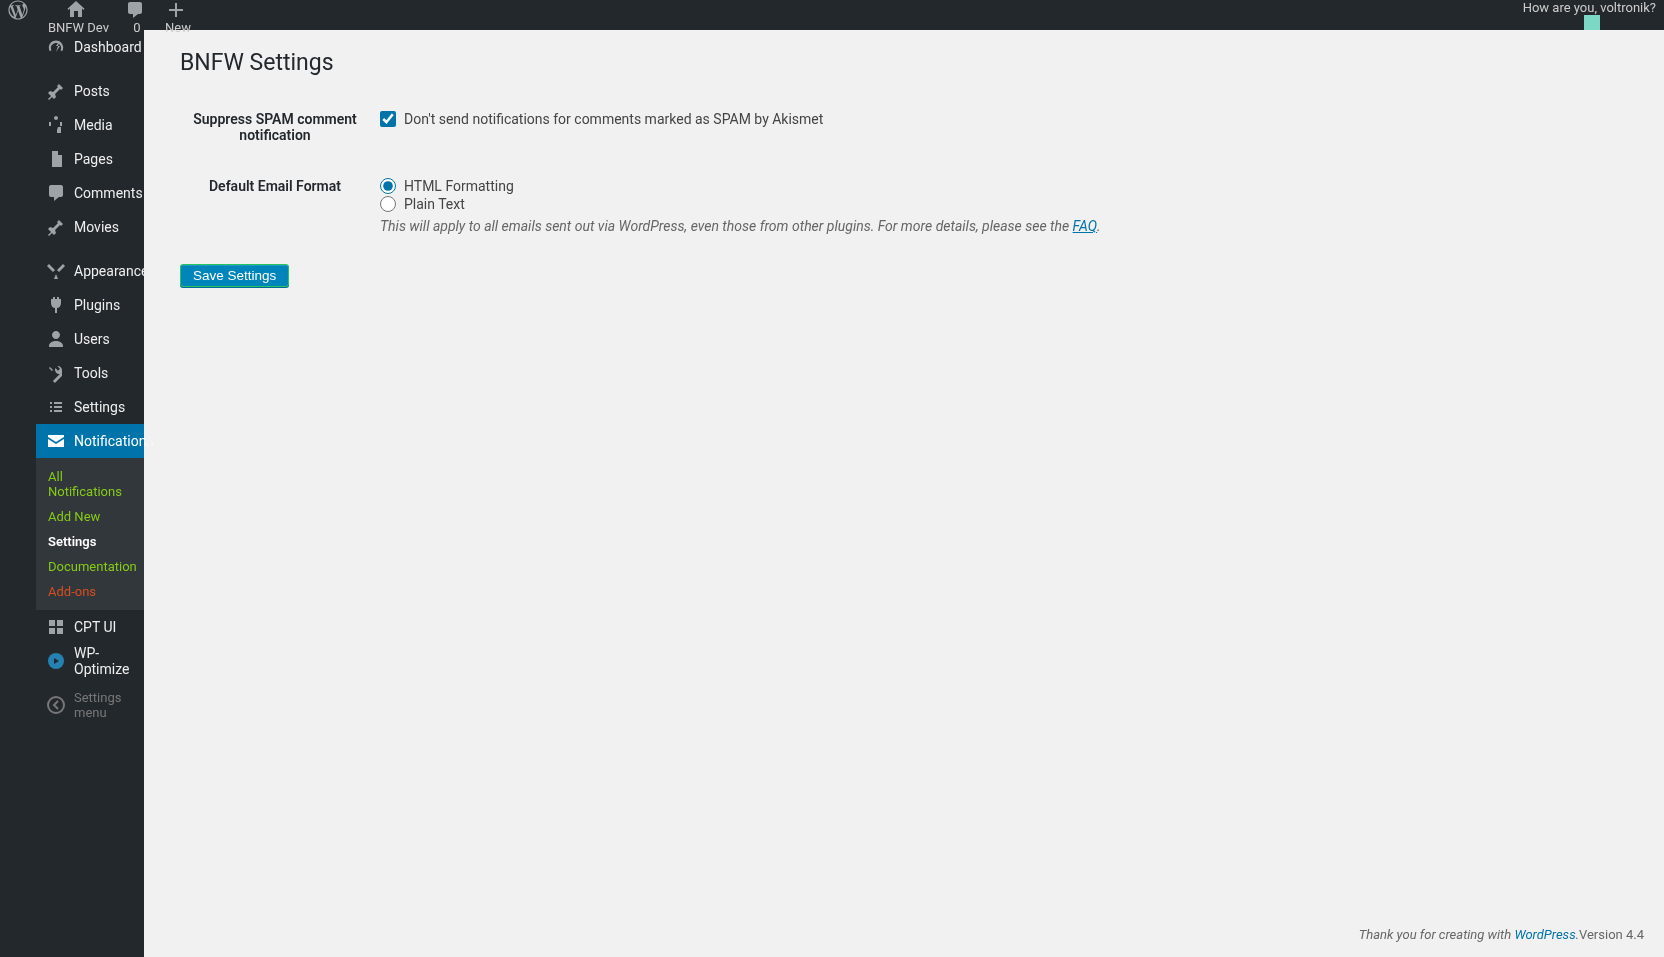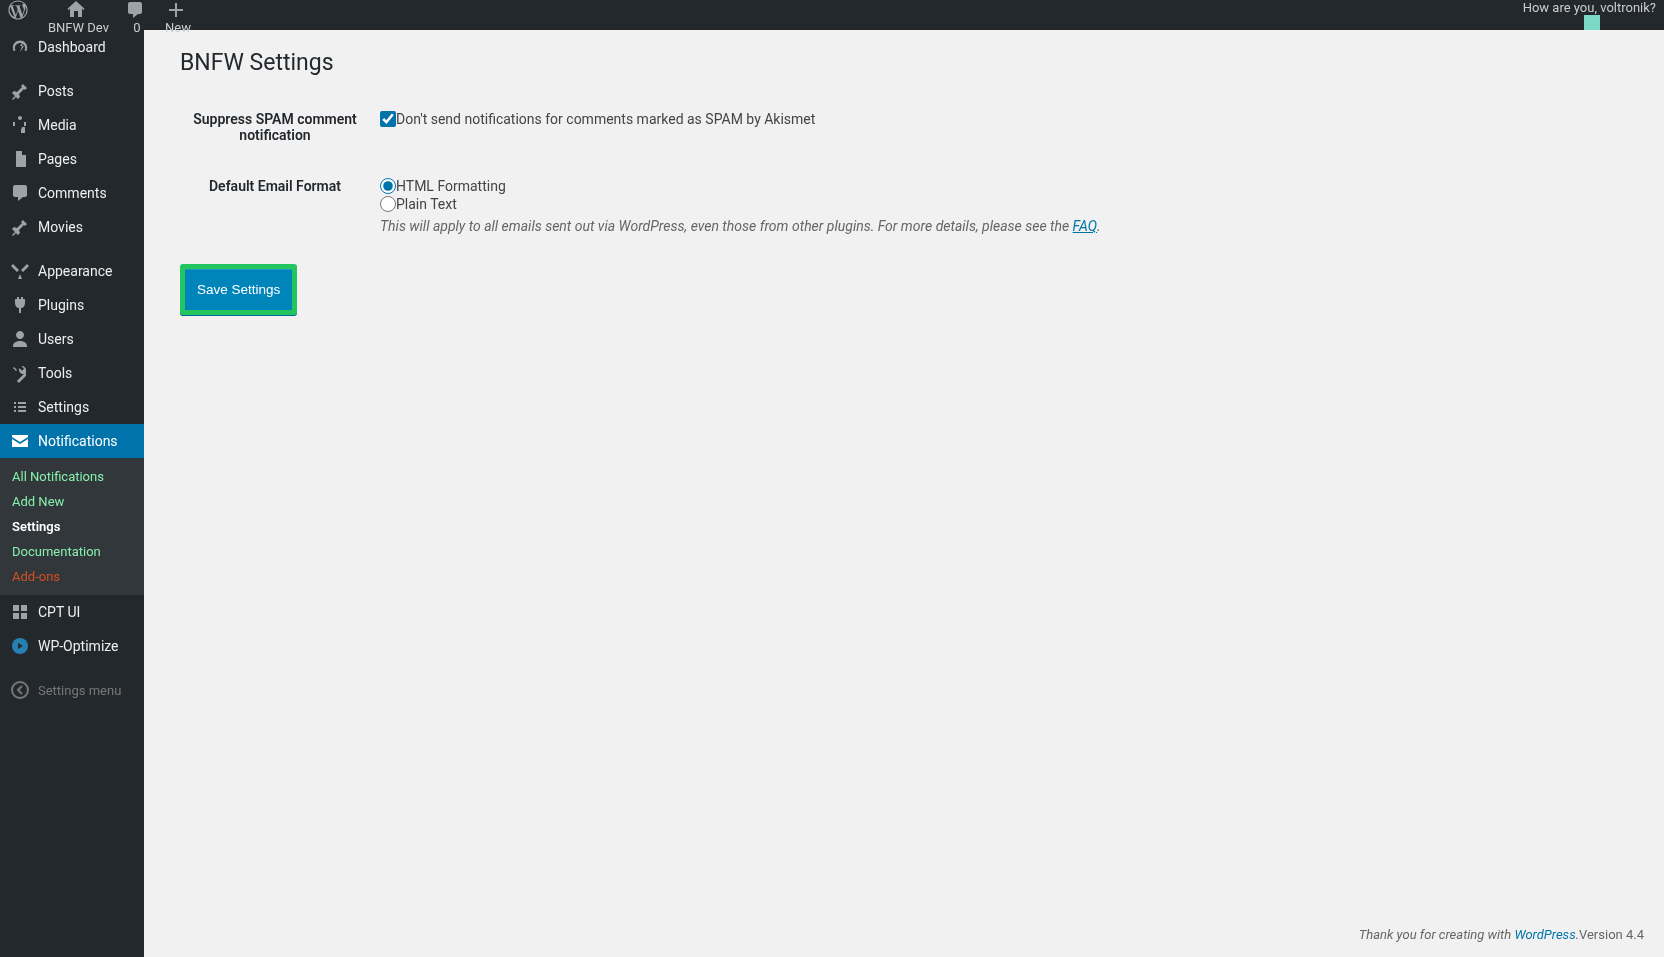--- a/index.html
+++ b/index.html
@@ -36,38 +36,39 @@
     .ab-label { color: #ccc; }
     .avatar-box { width:16px; height:16px; background:#7ad8c5; margin-left:6px; border-radius:0; }
 
     
     .adminmenu {
       width: 144px;
       background: #23282d;
       position: absolute;
       top: 30px; bottom: 0; left: 0;
       font-size: 14px;
+      padding-left: 36px;
     }
     .menu-item {
       display: flex; align-items: center;
       height: 34px; padding: 0 10px;
       color: #eee; cursor: pointer;
       position: relative;
     }
     .menu-separator { height: 10px; }
     .menu-icon { width:20px; height:20px; margin-right:8px; display:inline-flex; align-items:center; justify-content:center; fill:#9ea3a8; flex-shrink:0; }
     .menu-item.current { background:#0073aa; color:#fff; }
     .menu-item.current .menu-icon { fill:#fff; }
     .menu-item.current::after {
       content:''; position:absolute; right:-8px; top:50%; transform:translateY(-50%);
       border:8px solid transparent; border-right-color:#f1f1f1;
     }
     .submenu { background:#32373c; padding:6px 0; }
     .submenu-item {
-      padding: 5px 12px; color:#86efac; font-size:13px; cursor:pointer;
+      padding: 5px 12px; color:#84cc16; font-size:13px; cursor:pointer;
     }
     .submenu-item.current { color:#fff; font-weight:600; }
     .submenu-item.addon { color:#d54e21; }
     .collapse-item {
       display:flex; align-items:center; height:34px; padding:0 10px;
       color:#777; cursor:pointer; font-size:13px;
     }
     .collapse-item .menu-icon { fill:#777; }
     .wpoptimize-icon { fill:#2581b2; }
 
@@ -80,28 +81,28 @@
       overflow:auto;
     }
     h1.page-title { font-size:23px; font-weight:400; color:#23282d; padding:9px 0 20px 0; }
 
     .form-table { width:100%; border-collapse:collapse; }
     .form-table th {
       text-align:center; vertical-align:top; width:200px;
       padding: 15px 10px 20px 0; font-weight:600; font-size:14px; color:#23282d;
     }
     .form-table td { padding: 15px 10px 20px 0; font-size:14px; vertical-align:top; }
-    .form-table td label { display:flex; align-items:center; gap:0; margin-bottom:2px; color:#444; font-size:14px; }
+    .form-table td label { display:flex; align-items:center; gap:8px; margin-bottom:2px; color:#444; font-size:14px; }
     input[type=checkbox], input[type=radio] { width:16px; height:16px; accent-color:#0073aa; }
     .description { font-style:italic; color:#666; font-size:14px; margin-top:6px; }
     .description a { color:#0073aa; }
 
     .button-primary {
-      background:#0085ba; border:5px solid #22c55e; color:#fff;
-      padding:13px 12px; font-size:13.5px; border-radius:3px;
+      background:#0085ba; border:1px solid #22c55e; color:#fff;
+      padding:3px 12px; font-size:13.5px; border-radius:3px;
       cursor:pointer; box-shadow: inset 0 1px 0 rgba(255,255,255,.15), 0 1px 0 #006799;
       margin-top:10px;
     }
 
     
     .footer {
       position:absolute; left:160px; right:0; bottom:0;
       background:#f1f1f1; color:#666; font-size:13px;
       padding:15px 20px; display:flex; justify-content:flex-end;
       font-style:italic;

